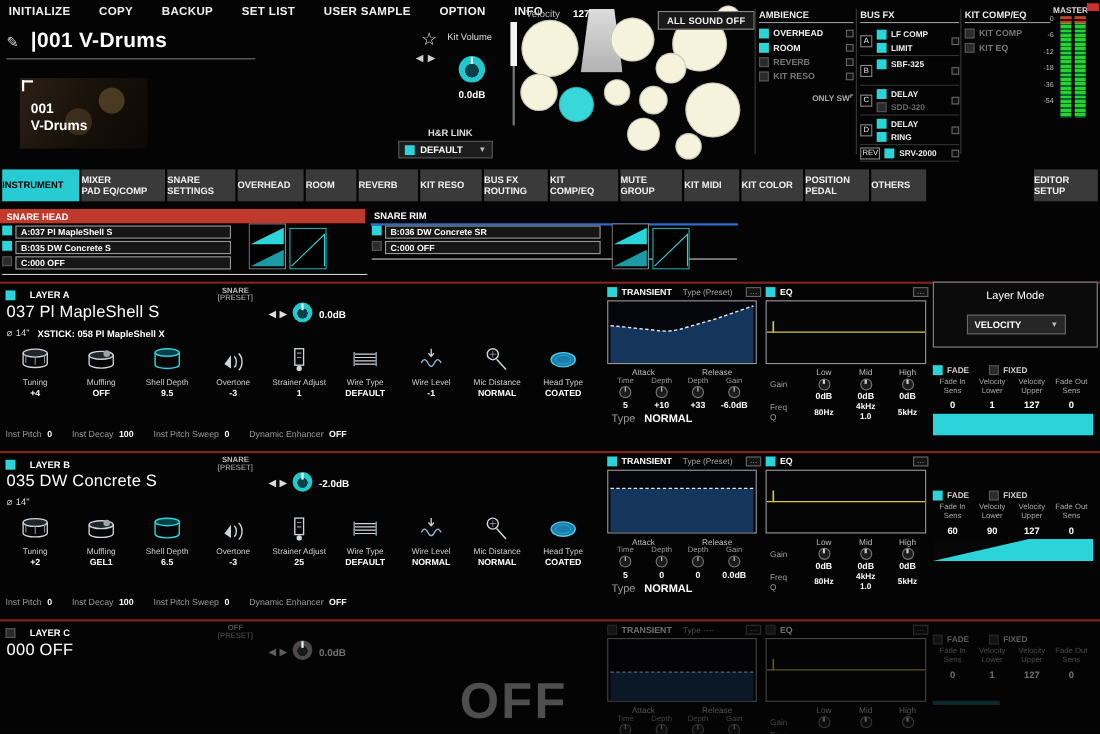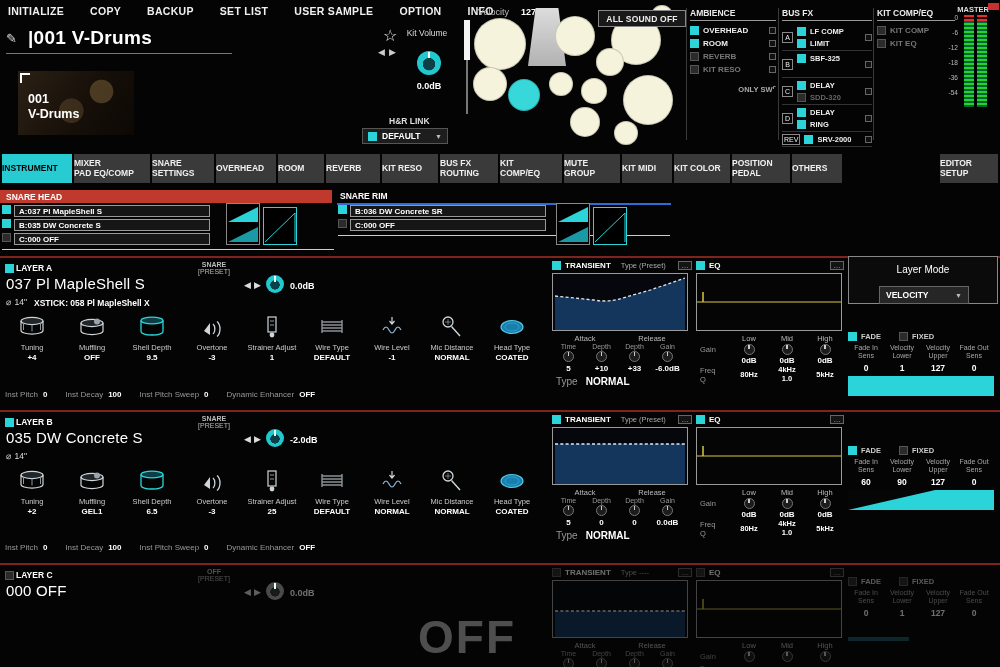--- a/index.html
+++ b/index.html
@@ -86,21 +86,21 @@
 #snarerim-title{left:340px;top:191px;font-size:8.5px;font-weight:bold;color:#fff}
 #snarerim-bar{left:337px;top:203px;width:334px;height:2px;background:#2e6bd6}
 .snr-block{position:absolute;top:205px;width:332px}
 #snr-head{left:2px}#snr-rim{left:338px}
 .snr-row{display:flex;gap:3px;height:14px}
 .snr-box{flex:0 0 196px;height:12px;border:1px solid #999;background:#161616;display:flex;align-items:center;padding-left:4px;font-size:8px;font-weight:bold;color:#fff}
 .snr-sep{height:1px;background:#ccc;margin-top:2px}
 .vthumb{position:absolute}
 
 .layer{position:absolute;left:0;width:1000px;border-top:2px solid #7e241c}
-.lhdr{display:flex;gap:2px;align-items:center}
+.lhdr{display:flex;gap:13px;align-items:center}
 .lhdr-t{font-size:8.5px;font-weight:bold;color:#fff}
 .lname{font-size:15px;font-weight:normal;color:#fff;letter-spacing:.2px}
 .sizerow{font-size:8.5px;color:#ddd;display:flex;gap:3px;align-items:center}
 .dia{font-size:9px;color:#ccc}
 .xstick{font-size:8.5px;font-weight:bold;color:#fff}
 .preset{width:60px;text-align:center}
 .p-top{font-size:7px;color:#bbb;font-weight:bold}
 .p-sub{font-size:7px;color:#bbb}
 .arrow{font-size:9px;color:#ddd;cursor:default}
 .kval{font-size:9px;font-weight:bold;color:#fff}
@@ -144,21 +144,21 @@
 .egrid .sub{font-size:7.5px;color:#fff;font-weight:bold;line-height:1.15;text-align:center}
 
 .fpanel{width:150px}
 .fhead{display:flex;align-items:center;gap:4px;font-size:7.5px;color:#ccc;font-weight:bold}
 .fcols{display:flex;margin-top:3px;font-size:7px;color:#aaa;text-align:center;line-height:1.2}
 .fcols .fcol{width:36px}
 .fvals{display:flex;margin-top:2px;font-size:8.5px;font-weight:bold;color:#fff}
 .fvals span{width:36px;text-align:center}
 .fgraph{margin-top:3px;width:146px;height:20px;background:#060606}
 
-#layer-mode{left:848px;top:256px;width:150px;height:48px;border:1px solid #888;background:#0b0b0b}
+#layer-mode{left:848px;top:256px;width:150px;height:60px;border:1px solid #888;background:#0b0b0b}
 .lm-title{text-align:center;font-size:10px;color:#fff;margin-top:7px}
 .lm-dd{position:absolute;left:30px;top:29px;width:90px;height:18px;background:#262626;border:1px solid #666;display:flex;align-items:center;padding:0 6px;font-size:8.5px;font-weight:bold;color:#fff}
 </style>
 </head>
 <body>
 
 <div id="app">
 
   <nav id="menubar">
       <span class="menu-item">INITIALIZE</span>

